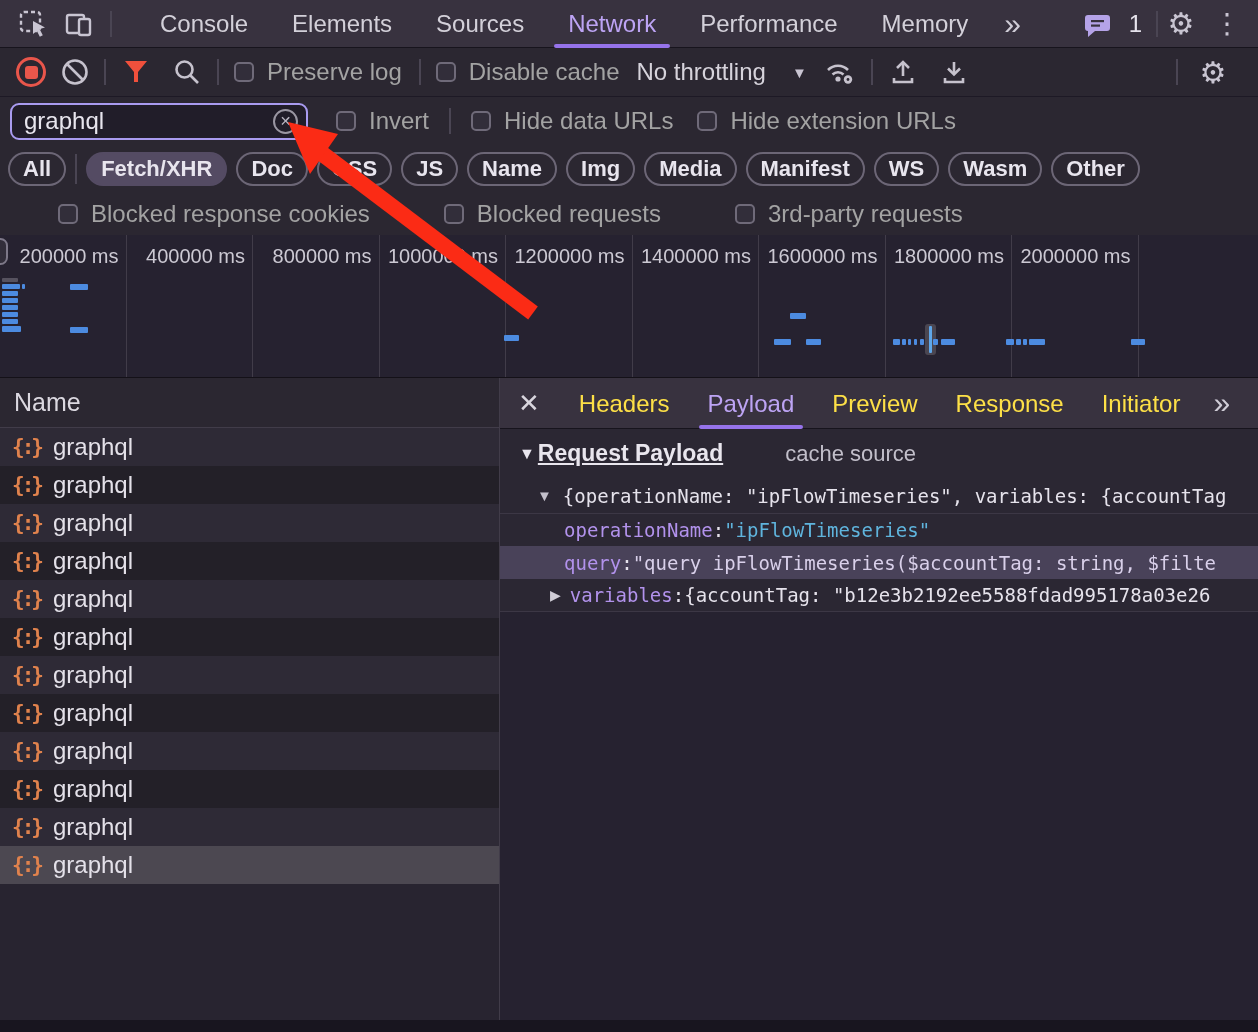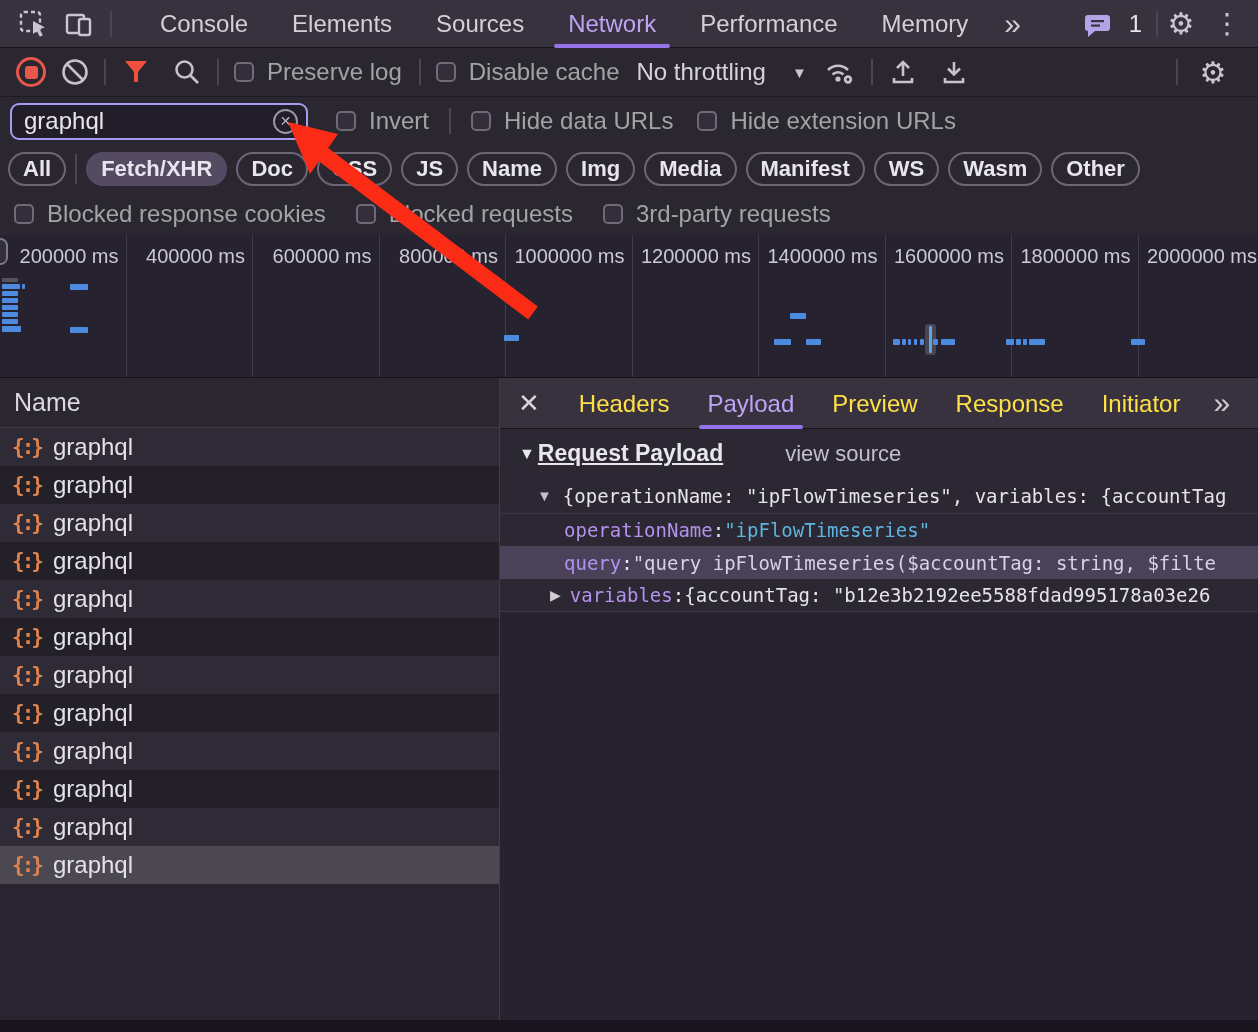--- a/index.html
+++ b/index.html
@@ -55,21 +55,21 @@
   
   .chips-row { height:47px; background:#2b2731; display:flex; align-items:center; padding:0 8px; }
   .chips-row > * { margin-right:9px; }
   .chip {
     border:2px solid #6c6676; border-radius:17px; height:34px; line-height:30px;
     padding:0 13px; font-size:22px; font-weight:bold; color:#e8e5ee; white-space:nowrap;
   }
   .chip.active { background:#544b63; border-color:#544b63; }
   
   .blocked-row { height:43px; background:#2b2731; display:flex; align-items:center; padding:0 14px; }
-  .blocked-row .cb-item { margin-right:30px; }
+  .blocked-row .cb-item { margin-right:30px;margin-left:44px; }
   
   .timeline { position:relative; height:143px; background:#262230; border-bottom:1px solid #141118; overflow:hidden; }
   .ticks { display:flex; height:100%; }
   .tick-cell { width:126.5px; flex:none; border-right:1px solid #413c49; font-size:20px; color:#ccc9d3; text-align:right; padding:10px 7px 0 0; white-space:nowrap; overflow:hidden; }
   .tl-bar { position:absolute; border-radius:1px; background:#4c8be0; }
   .tl-bar.grey { background:#56525f; }
   .tl-bar.marker { background:#4a4651; border-radius:3px; }
   .tl-bar.markerline { background:#5fa6e8; }
   .tl-pill { position:absolute; left:-7px; top:3px; width:15px; height:27px; border:2px solid #7d7888; border-radius:8px; background:#322e3a; }
   
@@ -267,21 +267,20 @@
     <span class="cb-item">
       <span class="checkbox"></span>
       <span class="cb-label">3rd-party requests</span>
     </span>
   </div>
 
 <div class="timeline">
   <div class="ticks" id="timeline-ticks">
       <div class="tick-cell">200000 ms</div>
       <div class="tick-cell">400000 ms</div>
-      <div class="tick-cell">600000 ms</div>
       <div class="tick-cell">800000 ms</div>
       <div class="tick-cell">1000000 ms</div>
       <div class="tick-cell">1200000 ms</div>
       <div class="tick-cell">1400000 ms</div>
       <div class="tick-cell">1600000 ms</div>
       <div class="tick-cell">1800000 ms</div>
       <div class="tick-cell">2000000 ms</div>
     </div>
   <div id="timeline-bars">
       <div class="tl-bar grey" style="left: 2px; top: 43px; width: 16px; height: 4px;"></div>
@@ -384,21 +383,21 @@
           <span class="dtab">Preview</span>
           <span class="dtab">Response</span>
           <span class="dtab">Initiator</span>
         </span>
       <span class="more-tabs">»</span>
     </div>
 
     <div class="payload-header">
       <span class="ph-caret">▼</span>
       <span class="ph-title">Request Payload</span>
-      <span class="ph-viewsource">view source</span>
+      <span class="ph-viewsource">cache source</span>
     </div>
 
     <div class="payload-preview">
       <span class="pv-caret">▼</span>
       <span class="mono">{operationName: "ipFlowTimeseries", variables: {accountTag</span>
     </div>
 
     <div id="payload-rows">
         <div class="payload-row bt" style="padding-left: 64px;">
           <span class="mono k">operationName</span>

